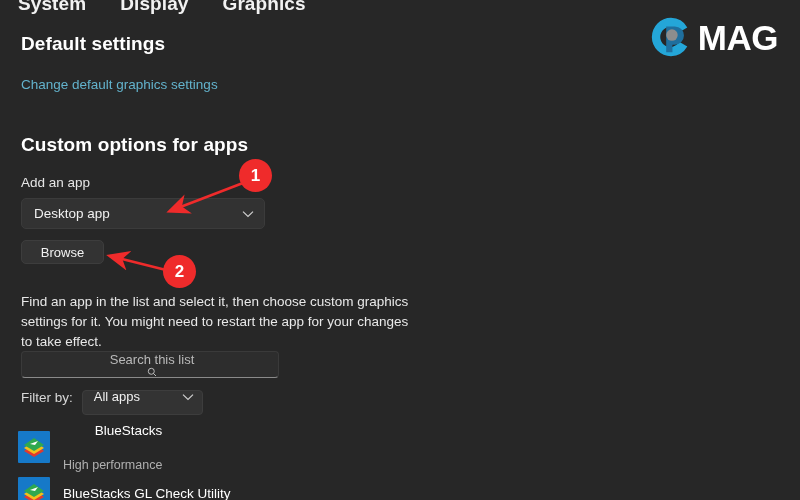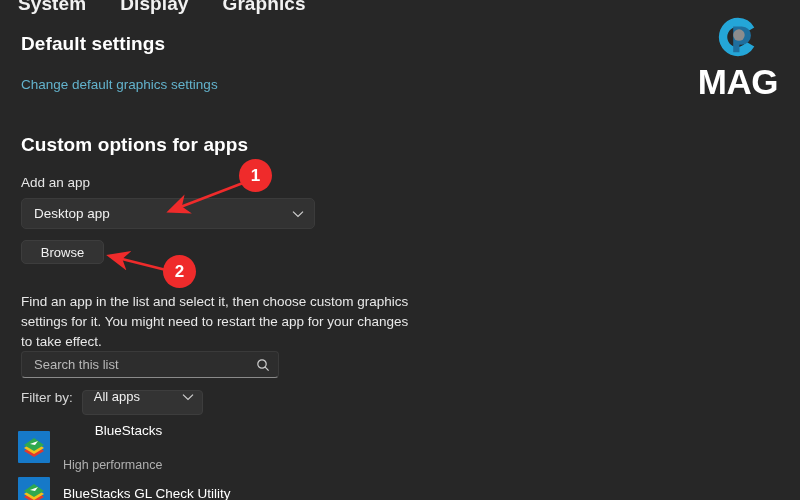--- a/index.html
+++ b/index.html
@@ -17,21 +17,21 @@
     display: flex; align-items: center; gap: 34px;
     padding-left: 18px;
     height: 26px;
   }
   .crumb {
     color: #f2f2f2; font-size: 19px; font-weight: bold;
     letter-spacing: .1px; white-space: nowrap;
   }
 
   
-  .logo { position: absolute; right: 22px; top: 14px; display: flex; align-items: center; gap: 4px; flex-direction: column; }
+  .logo { position: absolute; right: 22px; top: 14px; display: flex; align-items: center; gap: 4px; }
   .logo-mark { width: 46px; height: 46px; display: block; }
   .logo-text { color: #ffffff; font-size: 35px; font-weight: bold; letter-spacing: -0.5px; line-height: 1; }
 
   
   .h-default {
     position: absolute; left: 21px; top: 33px;
     font-size: 19px; font-weight: bold; color: #ffffff; letter-spacing: .1px;
   }
   .link-change {
     position: absolute; left: 21px; top: 77px;
@@ -42,21 +42,21 @@
     font-size: 19px; font-weight: bold; color: #ffffff; letter-spacing: .1px;
   }
   .lbl-addapp {
     position: absolute; left: 21px; top: 175px;
     font-size: 13.5px; color: #e6e6e6;
   }
 
   
   .combo-desktop {
     position: absolute; left: 21px; top: 198px;
-    width: 294px; height: 31px;
+    width: 244px; height: 31px;
     background: #323232; border: 1px solid #3b3b3b; border-radius: 5px;
     display: flex; align-items: center; padding: 0 10px 0 12px;
   }
   .combo-desktop .val { font-size: 13.5px; color: #f0f0f0; flex: 1; }
   .chev { width: 12px; height: 8px; flex: 0 0 auto; }
 
   
   .btn-browse {
     position: absolute; left: 21px; top: 240px;
     width: 83px; height: 24px;
@@ -70,21 +70,21 @@
     position: absolute; left: 21px; top: 292px; width: 392px;
     font-size: 13.5px; line-height: 20px; color: #e8e8e8;
   }
 
   
   .search {
     position: absolute; left: 21px; top: 351px;
     width: 258px; height: 27px;
     background: #2d2d2d; border: 1px solid #3a3a3a; border-bottom: 1px solid #8a8a8a;
     border-radius: 4px;
-    display: flex; align-items: center; padding: 0 8px 0 12px;
+    display: flex; align-items: center; padding: 0 8px 0 12px; flex-direction: column;
   }
   .search .ph { font-size: 13px; color: #b9b9b9; flex: 1; }
   .mag { width: 14px; height: 14px; }
 
   
   .filter-row {
     position: absolute; left: 21px; top: 390px;
     display: flex; gap: 9px;
   }
   .filter-lbl { font-size: 13.5px; color: #d8d8d8; }

